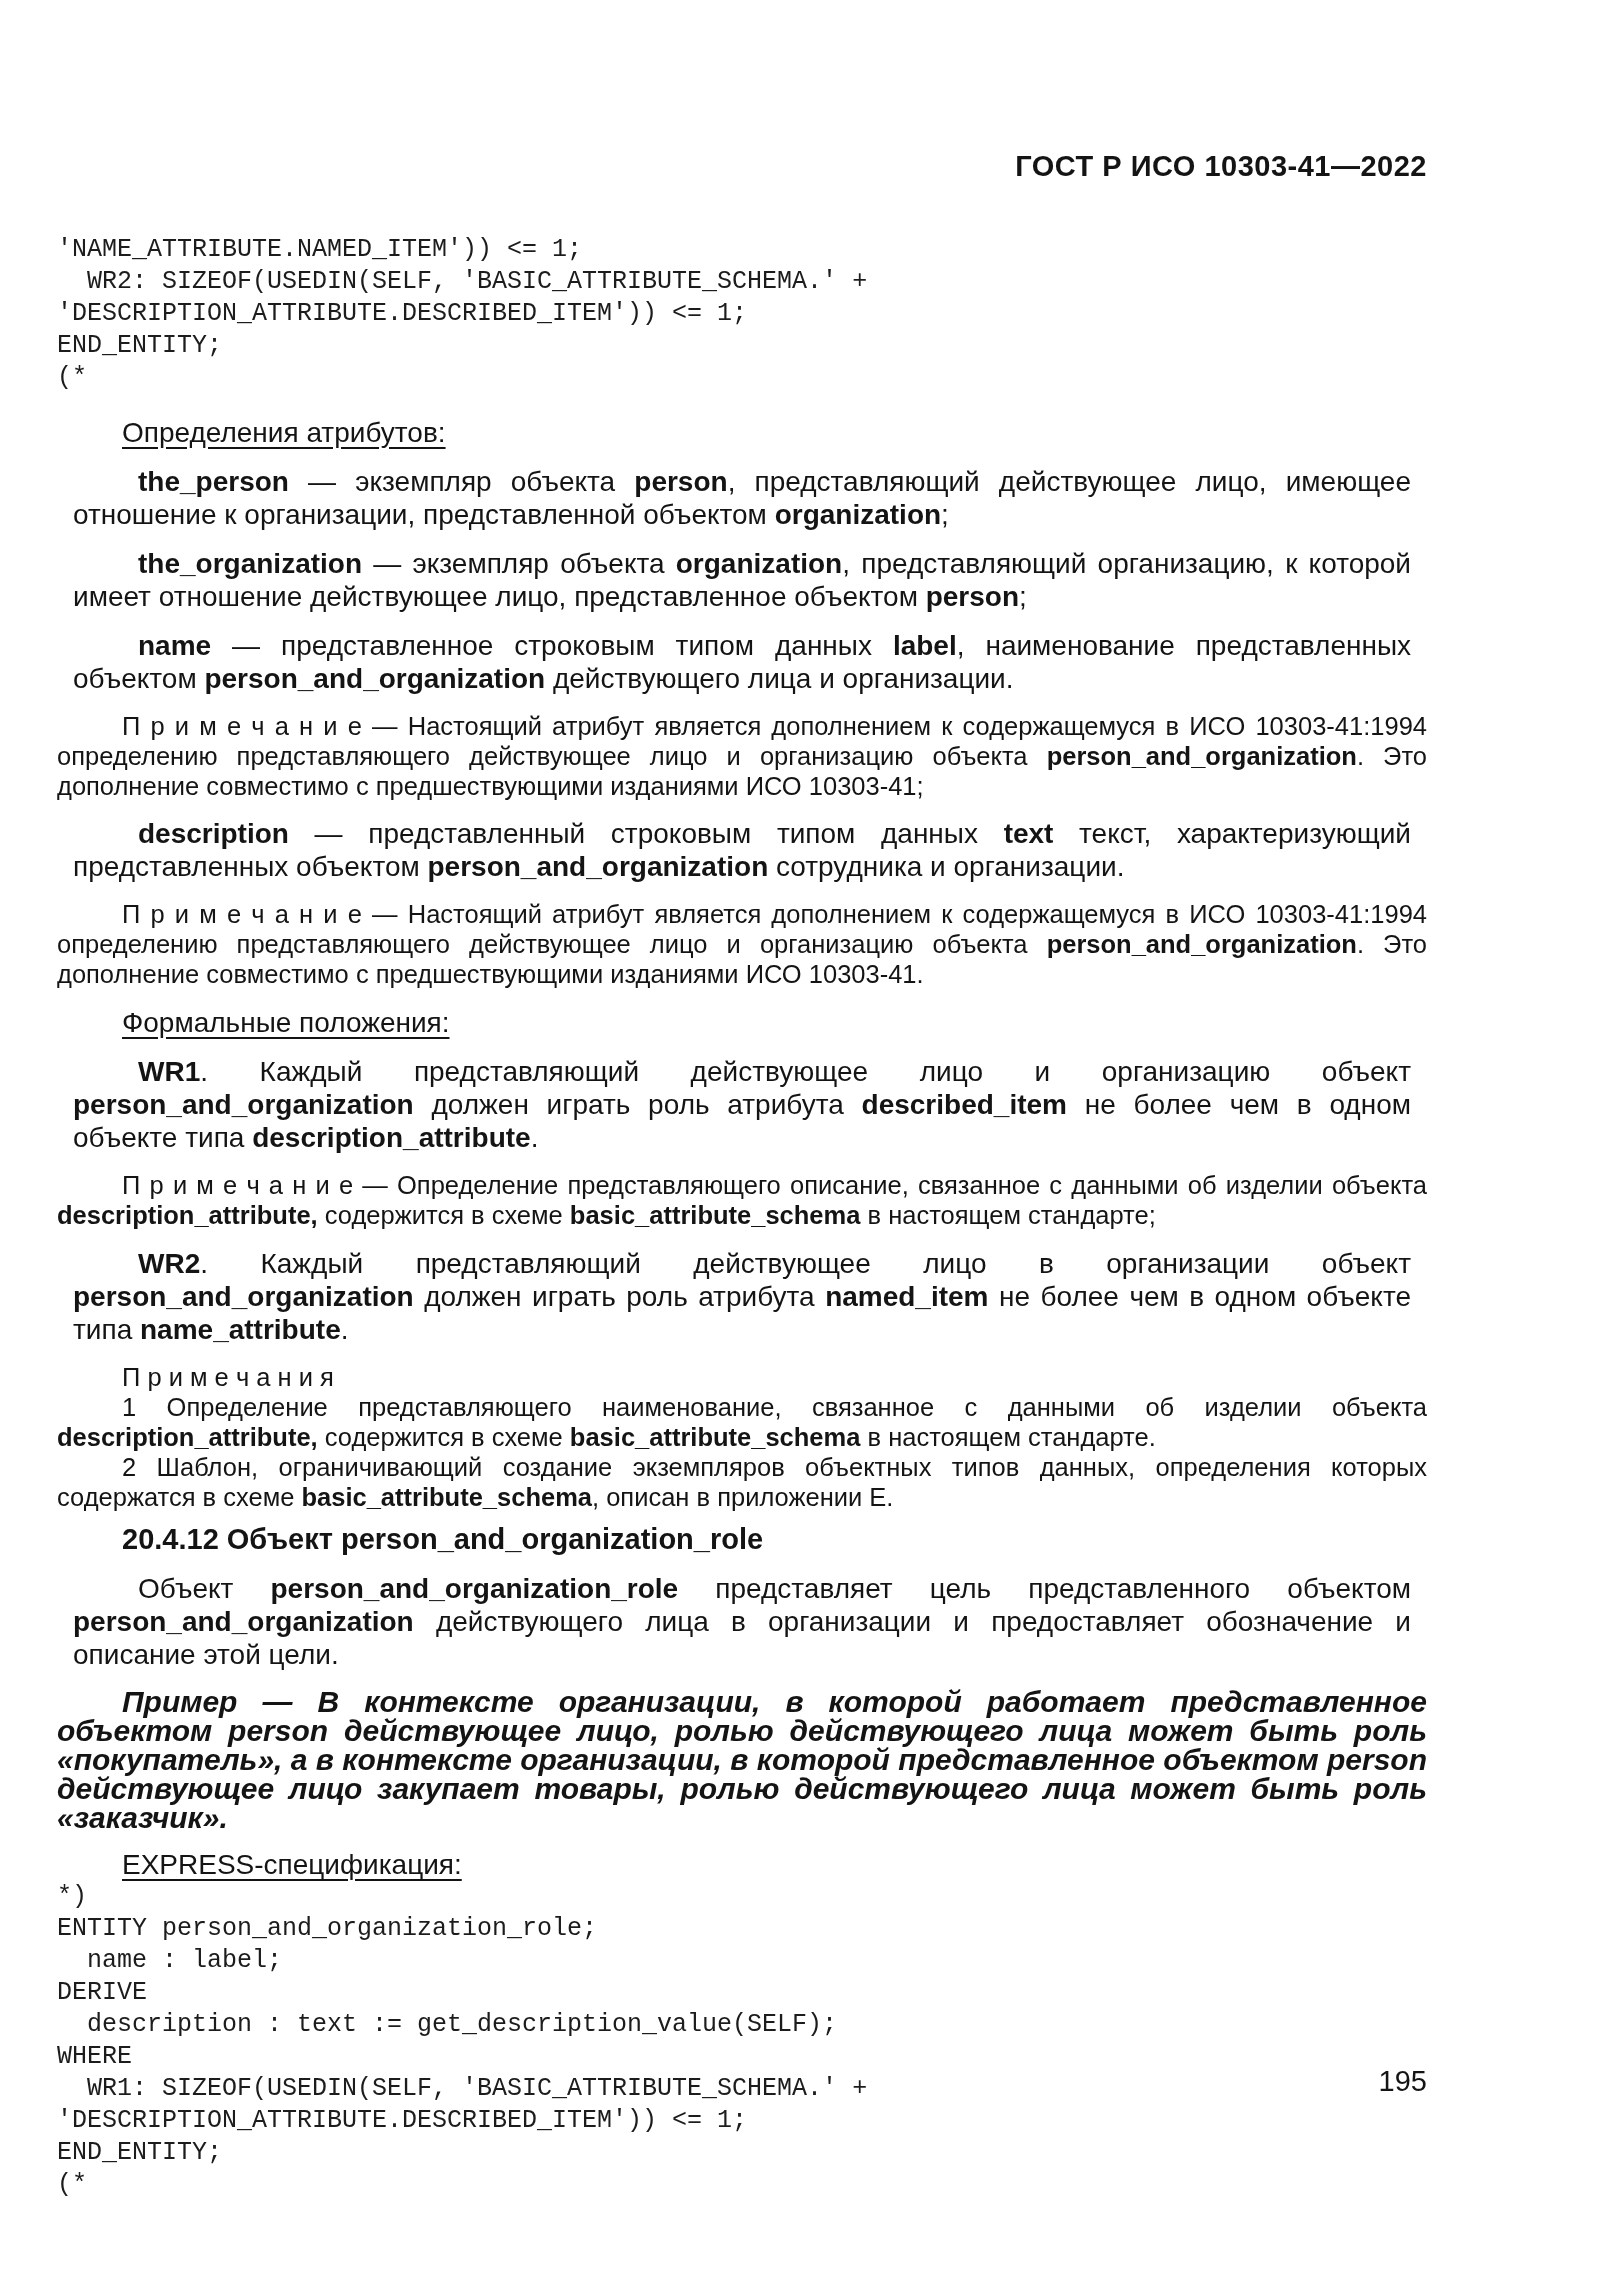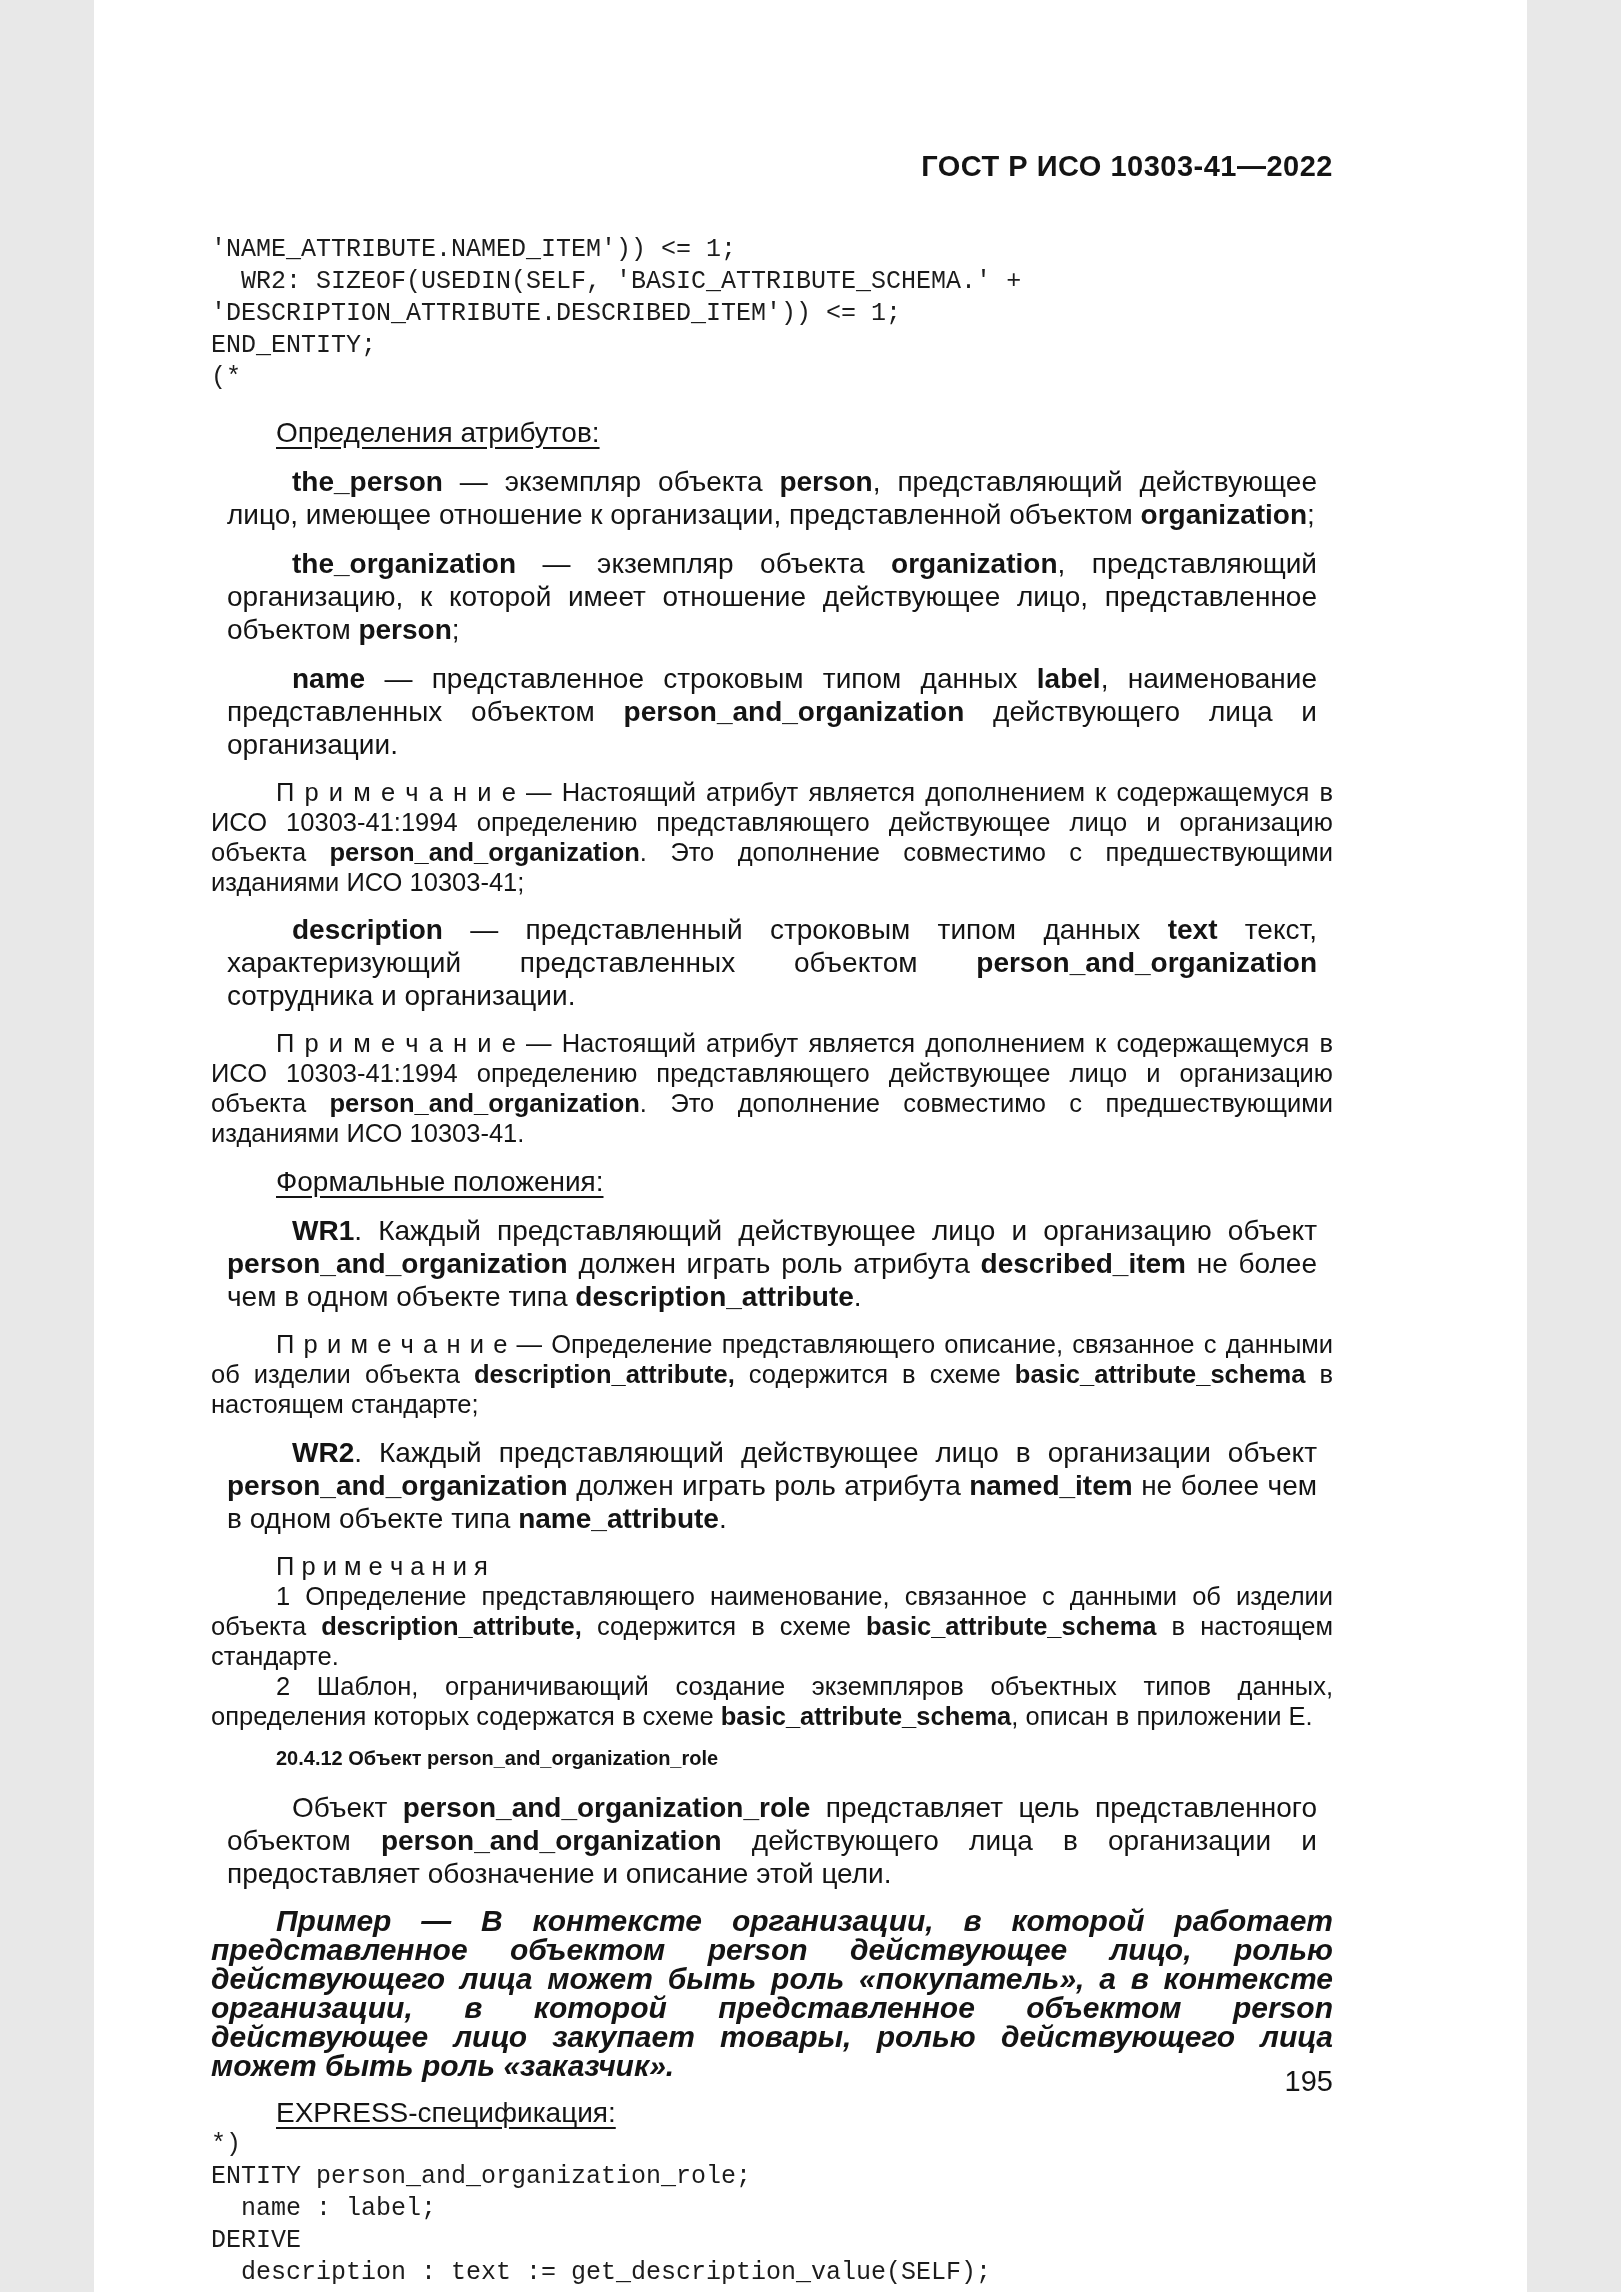--- a/index.html
+++ b/index.html
@@ -1,19 +1,19 @@
 <!DOCTYPE html>
 <html lang="ru"><head>
 <meta charset="utf-8">
 <title>ГОСТ Р ИСО 10303-41—2022 — стр. 195</title>
 <style>
   html,body{margin:0;padding:0;background:#e8e8e8;}
   .page{
-    width:1433px;height:2293px;background:#ffffff;box-sizing:border-box;
-    padding:150px 194px 0 117px;position:relative;margin:0 auto;
+    width:1621px;height:2293px;background:#ffffff;box-sizing:border-box;
+    padding:150px 194px 0 57px;position:relative;margin:0 auto;
     font-family:"Liberation Sans",sans-serif;color:#141414;
   }
   .running-header{
     font-weight:bold;font-size:29px;line-height:33px;text-align:right;
     letter-spacing:0.5px;
   }
   .code{
     font-family:"Liberation Mono","DejaVu Sans Mono",monospace;
     font-size:25px;line-height:32px;margin:0;white-space:pre;color:#1c1c1c;
   }
@@ -34,21 +34,21 @@
   }
   .mt-note1{margin-top:15.7px;}
   .mt-descr{margin-top:16.7px;}
   .mt-note2{margin-top:9.8px;}
   .mt-note3{margin-top:12.7px;}
   .mt-wr2{margin-top:16.7px;}
   .notes-title{
     font-size:25.5px;line-height:30px;margin:12.7px 0 0 65px;text-indent:0;
   }
   .subsection-heading{
-    font-weight:bold;font-size:20px;line-height:33px;margin:11.8px 0 0 65px;
+    font-weight:bold;font-size:29px;line-height:33px;margin:11.8px 0 0 65px;
   }
   .example{
     font-size:30px;line-height:29px;text-align:justify;text-indent:65px;
     margin:15.7px 0 0 0;font-weight:bold;font-style:italic;
   }
   .page-number{
     position:absolute;top:2065px;right:194px;font-size:29px;line-height:33px;
   }
   .b{font-weight:bold;}
   .i{font-style:italic;}

